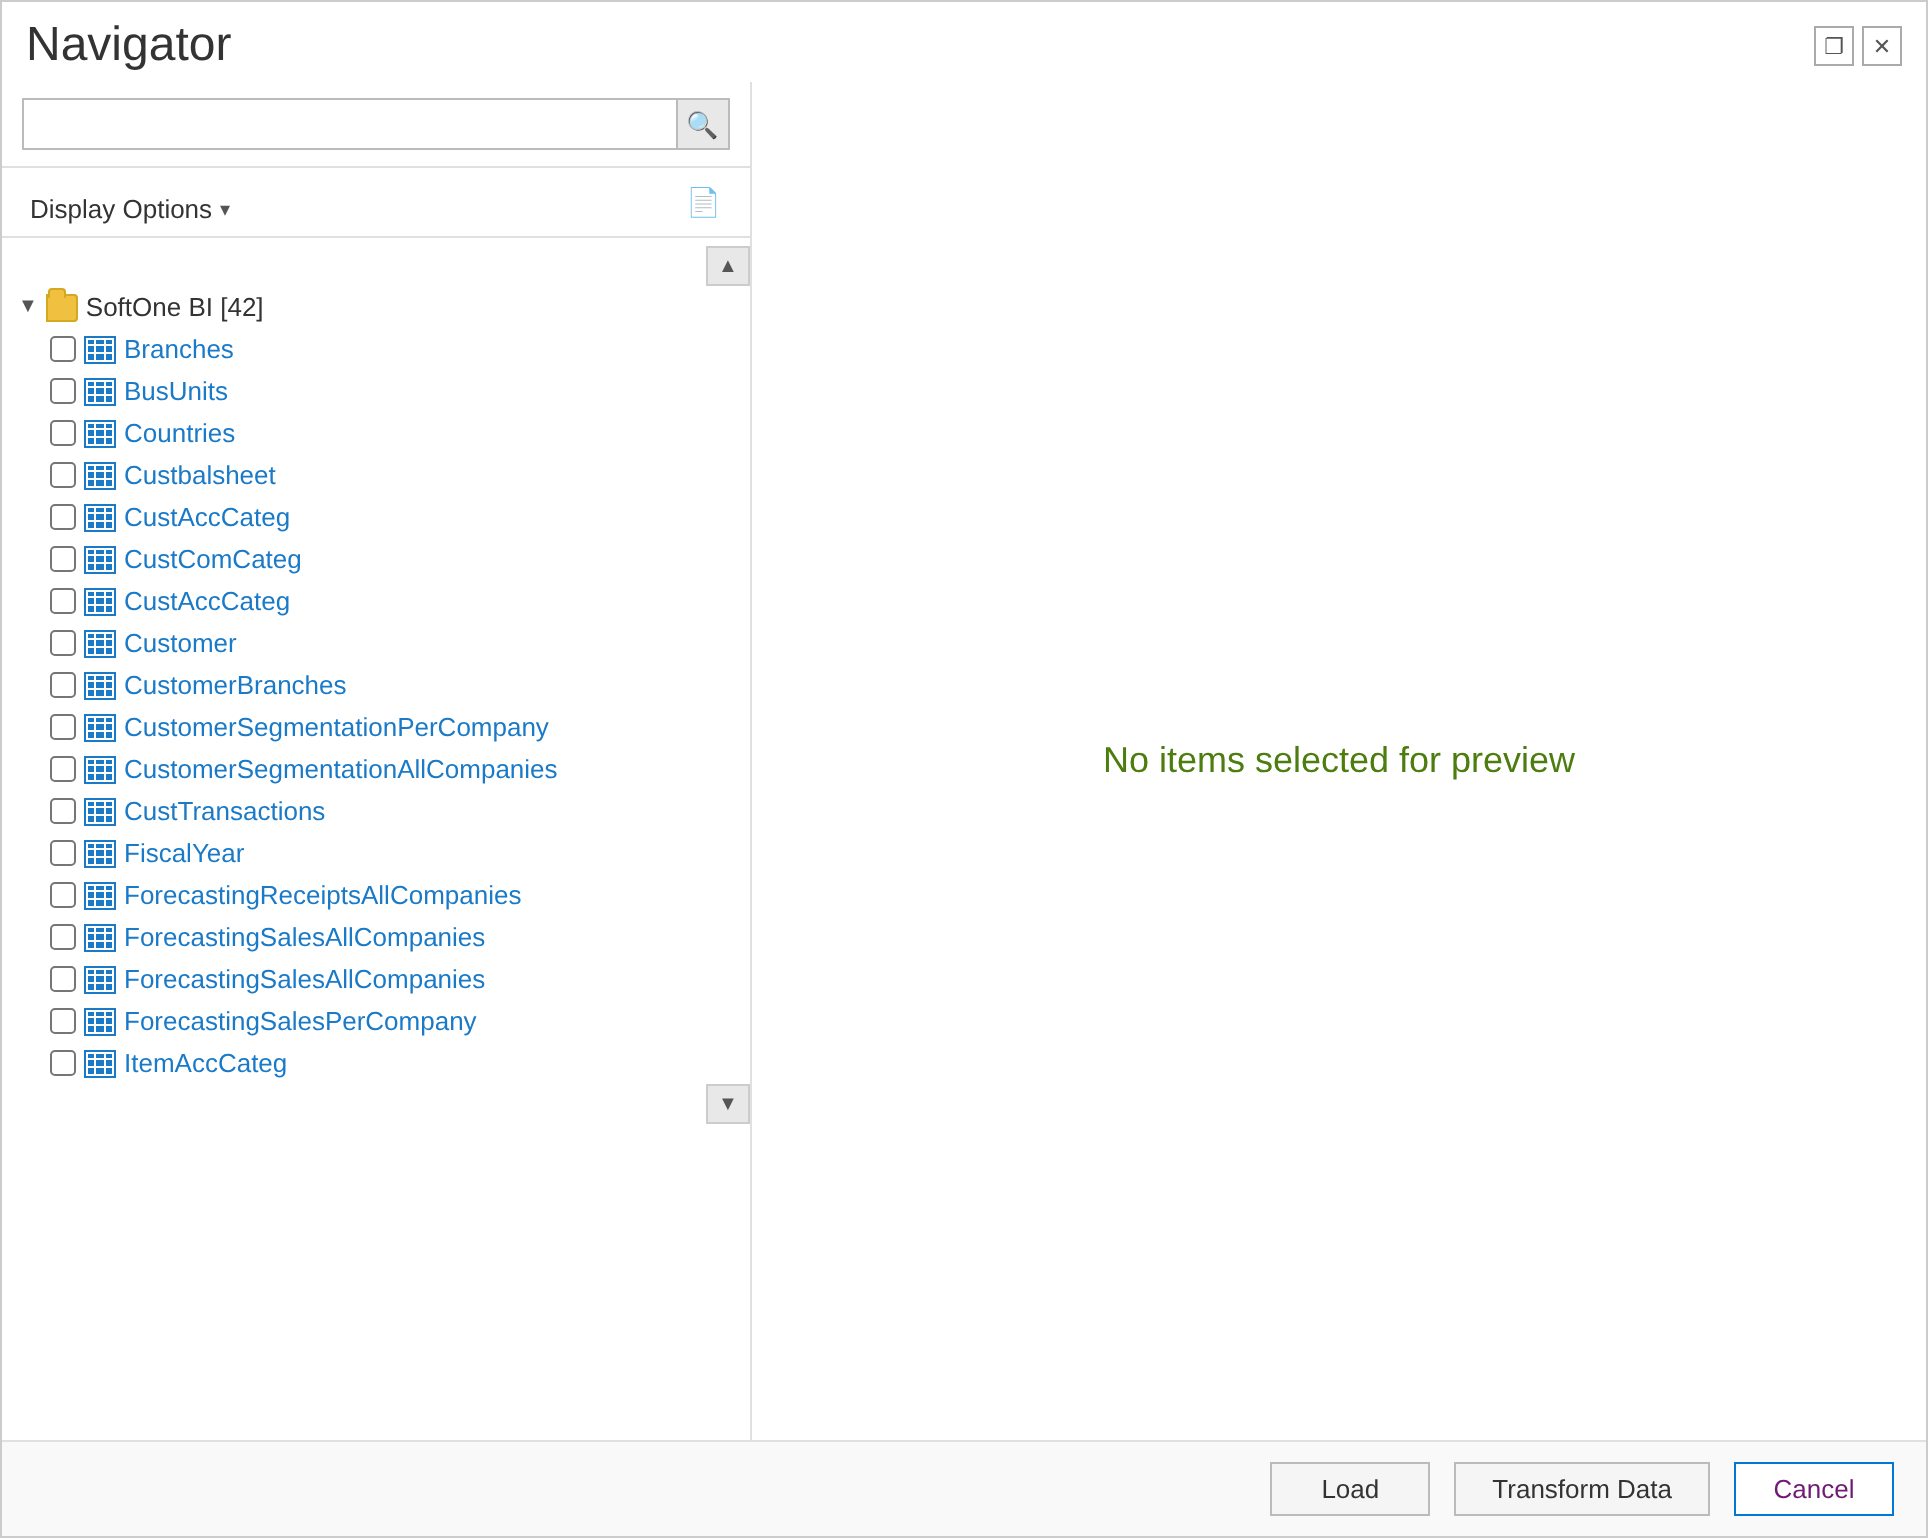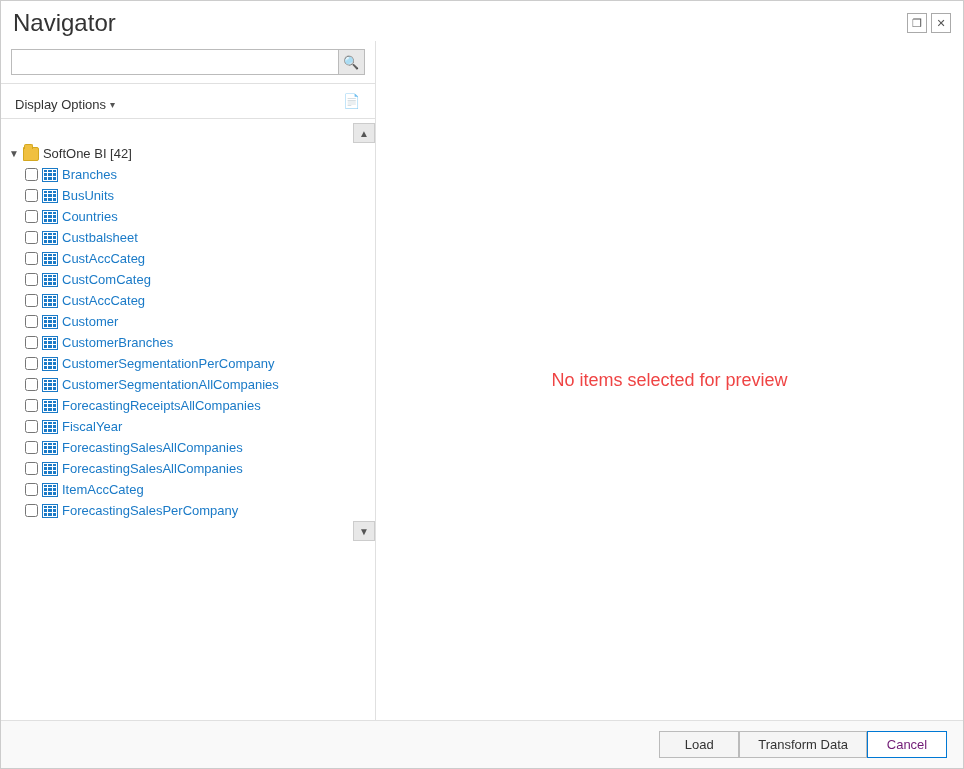--- a/index.html
+++ b/index.html
@@ -230,31 +230,31 @@
 
     .right-panel {
       flex: 1;
       display: flex;
       align-items: center;
       justify-content: center;
       background: #ffffff;
     }
     .no-preview-text {
       font-size: 18px;
-      color: #ef4444;
+      color: #4d7c0f;
       font-weight: 300;
     }
 
     .footer {
       display: flex;
       align-items: center;
       justify-content: flex-end;
       padding: 10px 16px;
       border-top: 1px solid #e0e0e0;
-      gap: 0;
+      gap: 12px;
       background: #f9f9f9;
     }
     .footer-btn {
       padding: 5px 18px;
       font-size: 13px;
       cursor: pointer;
       border: 1px solid #bbb;
       background: #f5f5f5;
       color: #333;
       min-width: 80px;
@@ -480,50 +480,65 @@
                 <div class="table-icon-cell"></div>
                 <div class="table-icon-cell"></div>
                 <div class="table-icon-cell"></div>
                 <div class="table-icon-cell"></div>
                 <div class="table-icon-cell"></div>
                 <div class="table-icon-cell"></div>
                 <div class="table-icon-cell"></div>
                 <div class="table-icon-cell"></div>
                 <div class="table-icon-cell"></div>
               </div>
+            <span>CustTransactions</span>
+          </div>
+          <div class="tree-item">
+            <input type="checkbox" class="tree-item-checkbox" style="">
+            <div class="table-icon">
+                <div class="table-icon-cell"></div>
+                <div class="table-icon-cell"></div>
+                <div class="table-icon-cell"></div>
+                <div class="table-icon-cell"></div>
+                <div class="table-icon-cell"></div>
+                <div class="table-icon-cell"></div>
+                <div class="table-icon-cell"></div>
+                <div class="table-icon-cell"></div>
+                <div class="table-icon-cell"></div>
+              </div>
+            <span>FiscalYear</span>
+          </div>
+          <div class="tree-item">
+            <input type="checkbox" class="tree-item-checkbox" style="">
+            <div class="table-icon">
+                <div class="table-icon-cell"></div>
+                <div class="table-icon-cell"></div>
+                <div class="table-icon-cell"></div>
+                <div class="table-icon-cell"></div>
+                <div class="table-icon-cell"></div>
+                <div class="table-icon-cell"></div>
+                <div class="table-icon-cell"></div>
+                <div class="table-icon-cell"></div>
+                <div class="table-icon-cell"></div>
+              </div>
             <span>ForecastingReceiptsAllCompanies</span>
           </div>
           <div class="tree-item">
             <input type="checkbox" class="tree-item-checkbox" style="">
             <div class="table-icon">
                 <div class="table-icon-cell"></div>
                 <div class="table-icon-cell"></div>
                 <div class="table-icon-cell"></div>
                 <div class="table-icon-cell"></div>
                 <div class="table-icon-cell"></div>
                 <div class="table-icon-cell"></div>
                 <div class="table-icon-cell"></div>
                 <div class="table-icon-cell"></div>
                 <div class="table-icon-cell"></div>
               </div>
-            <span>FiscalYear</span>
-          </div>
-          <div class="tree-item">
-            <input type="checkbox" class="tree-item-checkbox" style="">
-            <div class="table-icon">
-                <div class="table-icon-cell"></div>
-                <div class="table-icon-cell"></div>
-                <div class="table-icon-cell"></div>
-                <div class="table-icon-cell"></div>
-                <div class="table-icon-cell"></div>
-                <div class="table-icon-cell"></div>
-                <div class="table-icon-cell"></div>
-                <div class="table-icon-cell"></div>
-                <div class="table-icon-cell"></div>
-              </div>
             <span>ForecastingSalesAllCompanies</span>
           </div>
           <div class="tree-item">
             <input type="checkbox" class="tree-item-checkbox" style="">
             <div class="table-icon">
                 <div class="table-icon-cell"></div>
                 <div class="table-icon-cell"></div>
                 <div class="table-icon-cell"></div>
                 <div class="table-icon-cell"></div>
                 <div class="table-icon-cell"></div>
@@ -540,36 +555,36 @@
                 <div class="table-icon-cell"></div>
                 <div class="table-icon-cell"></div>
                 <div class="table-icon-cell"></div>
                 <div class="table-icon-cell"></div>
                 <div class="table-icon-cell"></div>
                 <div class="table-icon-cell"></div>
                 <div class="table-icon-cell"></div>
                 <div class="table-icon-cell"></div>
                 <div class="table-icon-cell"></div>
               </div>
+            <span>ForecastingSalesPerCompany</span>
+          </div>
+          <div class="tree-item">
+            <input type="checkbox" class="tree-item-checkbox" style="">
+            <div class="table-icon">
+                <div class="table-icon-cell"></div>
+                <div class="table-icon-cell"></div>
+                <div class="table-icon-cell"></div>
+                <div class="table-icon-cell"></div>
+                <div class="table-icon-cell"></div>
+                <div class="table-icon-cell"></div>
+                <div class="table-icon-cell"></div>
+                <div class="table-icon-cell"></div>
+                <div class="table-icon-cell"></div>
+              </div>
             <span>ItemAccCateg</span>
-          </div>
-          <div class="tree-item">
-            <input type="checkbox" class="tree-item-checkbox" style="">
-            <div class="table-icon">
-                <div class="table-icon-cell"></div>
-                <div class="table-icon-cell"></div>
-                <div class="table-icon-cell"></div>
-                <div class="table-icon-cell"></div>
-                <div class="table-icon-cell"></div>
-                <div class="table-icon-cell"></div>
-                <div class="table-icon-cell"></div>
-                <div class="table-icon-cell"></div>
-                <div class="table-icon-cell"></div>
-              </div>
-            <span>ForecastingSalesPerCompany</span>
           </div>
 
           <div style="position: sticky; bottom: 0; display: flex; justify-content: flex-end;">
             <div class="scroll-btn" style="position: relative; bottom: auto; right: auto;">▼</div>
           </div>
         </div>
       </div>
     </div>
 
     <div class="right-panel">

